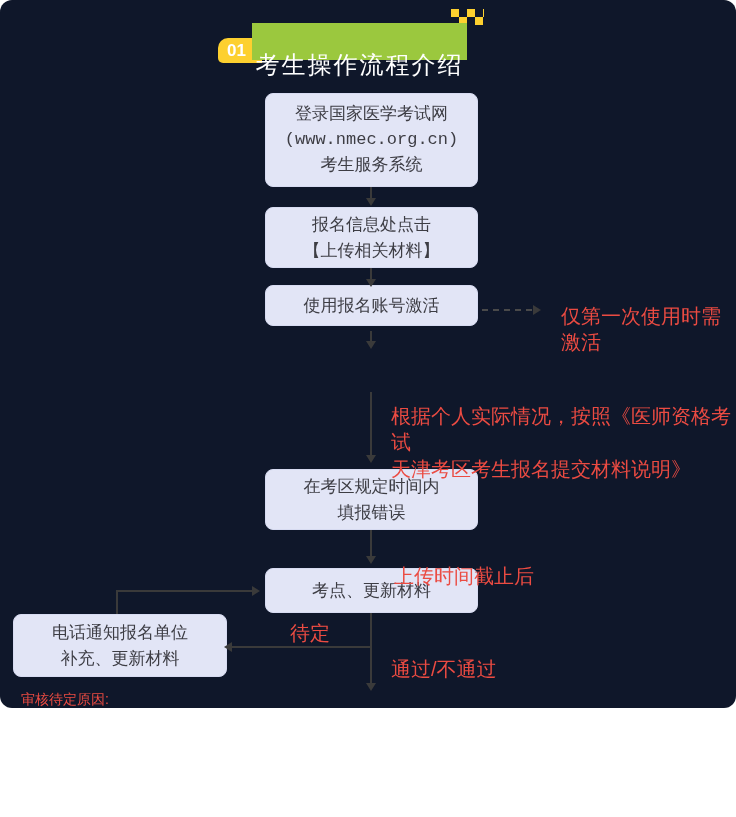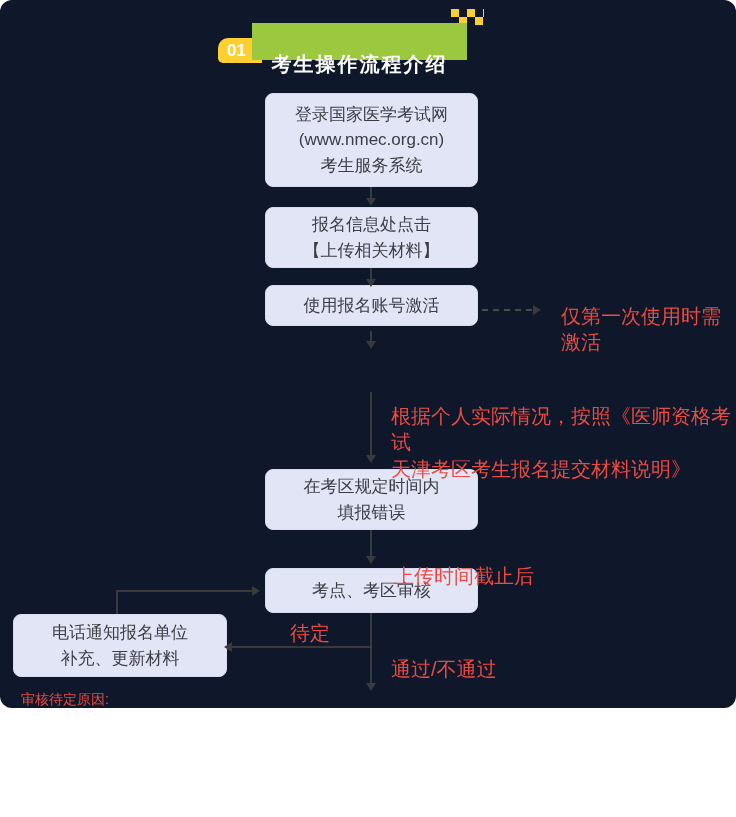--- a/index.html
+++ b/index.html
@@ -11,21 +11,21 @@
     overflow:hidden;
     border-radius:12px;
   }
   
   .banner-green{
     position:absolute;left:252px;top:23px;width:215px;height:37px;
     background:#9bc83e;z-index:2;
     display:flex;align-items:center;justify-content:center;
   }
   .banner-title{
-    color:#ffffff;font-size:20px;font-weight:700;letter-spacing:2px;margin-top:46px;
+    color:#ffffff;font-size:24px;font-weight:400;letter-spacing:2px;margin-top:46px;
   }
   .banner-tab{
     position:absolute;left:218px;top:38px;width:44px;height:25px;
     background:#fdd02f;border-radius:10px 0 0 5px;z-index:1;
     display:flex;align-items:center;justify-content:flex-start;
   }
   .banner-tab-num{
     color:#ffffff;font-size:17px;font-weight:700;padding-left:9px;
   }
   .checker{
@@ -62,34 +62,34 @@
 <div class="canvas">
 
   <div class="checker"></div>
   <div class="banner-tab">
     <span class="banner-tab-num">01</span>
   </div>
   <div class="banner-green">
     <span class="banner-title">考生操作流程介绍</span>
   </div>
 
-  <div class="box" style="left:265px;top:93px;width:213px;height:94px;">登录国家医学考试网
+  <div class="box" style="left:265px;top:93px;width:213px;height:94px;font-family:Liberation Mono, monospace;">登录国家医学考试网
 (www.nmec.org.cn)
 考生服务系统</div>
 
   <div class="box" style="left:265px;top:207px;width:213px;height:61px;">报名信息处点击
 【上传相关材料】</div>
 
   <div class="box" style="left:265px;top:285px;width:213px;height:41px;">使用报名账号激活</div>
 
 
   <div class="box" style="left:265px;top:469px;width:213px;height:61px;">在考区规定时间内
 填报错误</div>
 
-  <div class="box" style="left:265px;top:568px;width:213px;height:45px;">考点、考区审核</div>
+  <div class="box" style="left:265px;top:568px;width:213px;height:45px;">考点、更新材料</div>
 
 
   <div class="box" style="left:13px;top:614px;width:214px;height:63px;">电话通知报名单位
 补充、更新材料</div>
 
   <div>
     <div class="vline" style="left:370px;top:187px;height:11px;"></div>
     <div class="head-down" style="left:366px;top:198px;"></div>
   </div>
 

